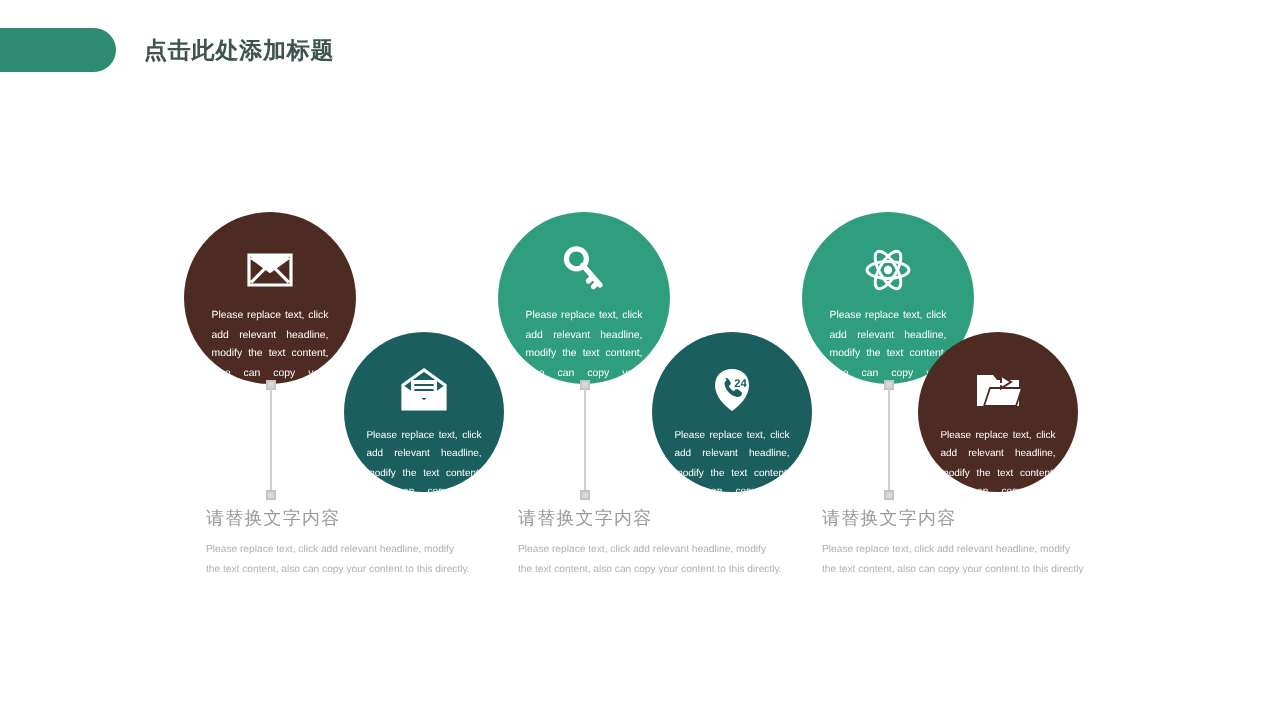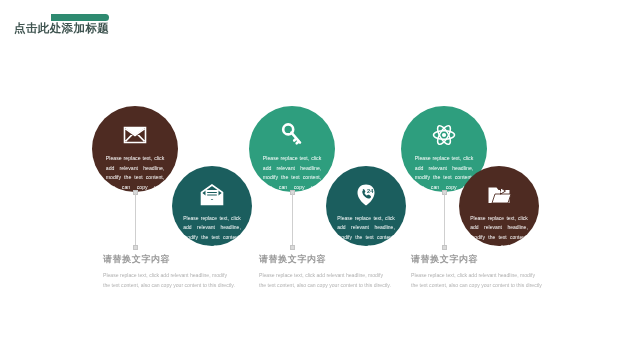--- a/index.html
+++ b/index.html
@@ -6,21 +6,21 @@
   body{
     width:635px;height:361px;
     background:#ffffff;
     font-family:"Liberation Sans","DejaVu Sans",sans-serif;
     overflow:hidden;
     position:relative;
   }
   .slide{position:absolute;inset:0;background:#fff;}
 
   
-  .header{position:absolute;left:0;top:14px;height:22px;display:flex;align-items:flex-end;flex-direction:column;}
+  .header{position:absolute;left:0;top:14px;height:22px;display:flex;align-items:center;}
   .header-pill{
     width:58px;height:22px;
     background:#2e8a70;
     border-radius:0 13px 13px 0;
   }
   .header-title{
     margin-left:14px;
     font-size:11.5px;
     font-weight:bold;
     color:#3f5450;
@@ -74,21 +74,21 @@
   }
   .connector .dot.top{top:0;}
   .connector .dot.bot{bottom:0;}
   .k1{left:133px;top:190px;height:60px;}
   .k2{left:290px;top:190px;height:60px;}
   .k3{left:442px;top:190px;height:60px;}
 
   
   .caption{position:absolute;width:132px;}
   .cap-title{
-    font-size:9px;font-weight:bold;color:#9a9a9a;
+    font-size:9px;font-weight:normal;color:#9a9a9a;
     letter-spacing:.6px;margin-bottom:4px;white-space:nowrap;
   }
   .cap-body{
     font-size:5.1px;line-height:2.05;color:#b0b0b0;
   }
   .p1{left:103px;top:253px;}
   .p2{left:259px;top:253px;}
   .p3{left:411px;top:253px;}
 </style>
 </head>

